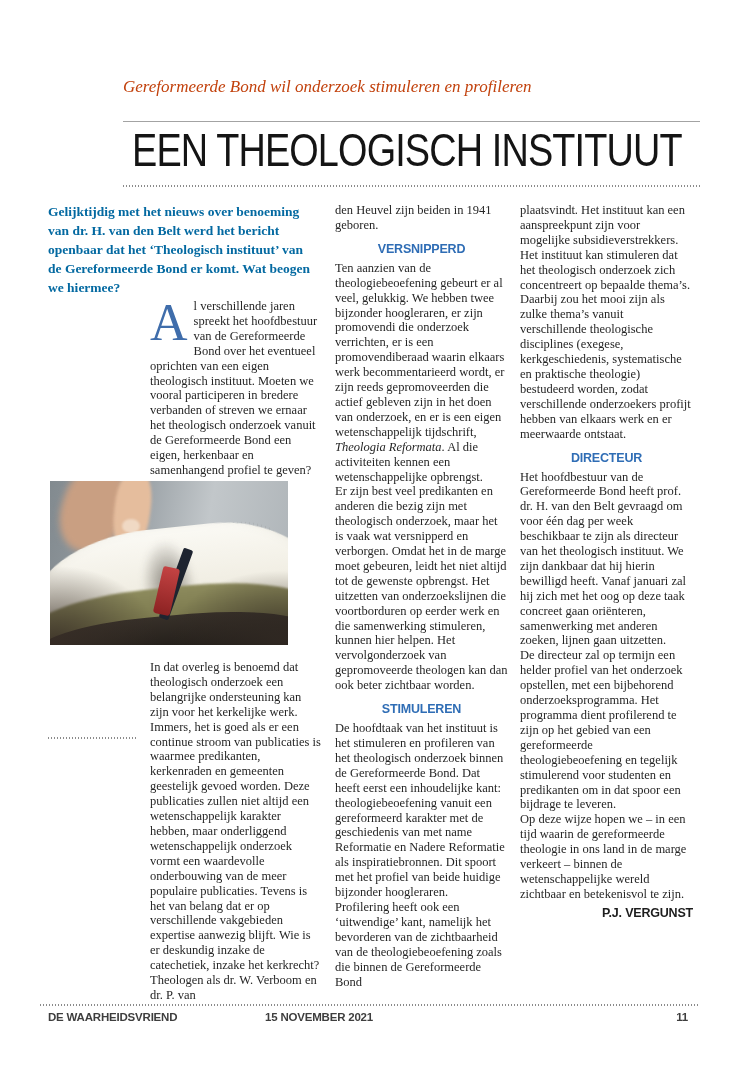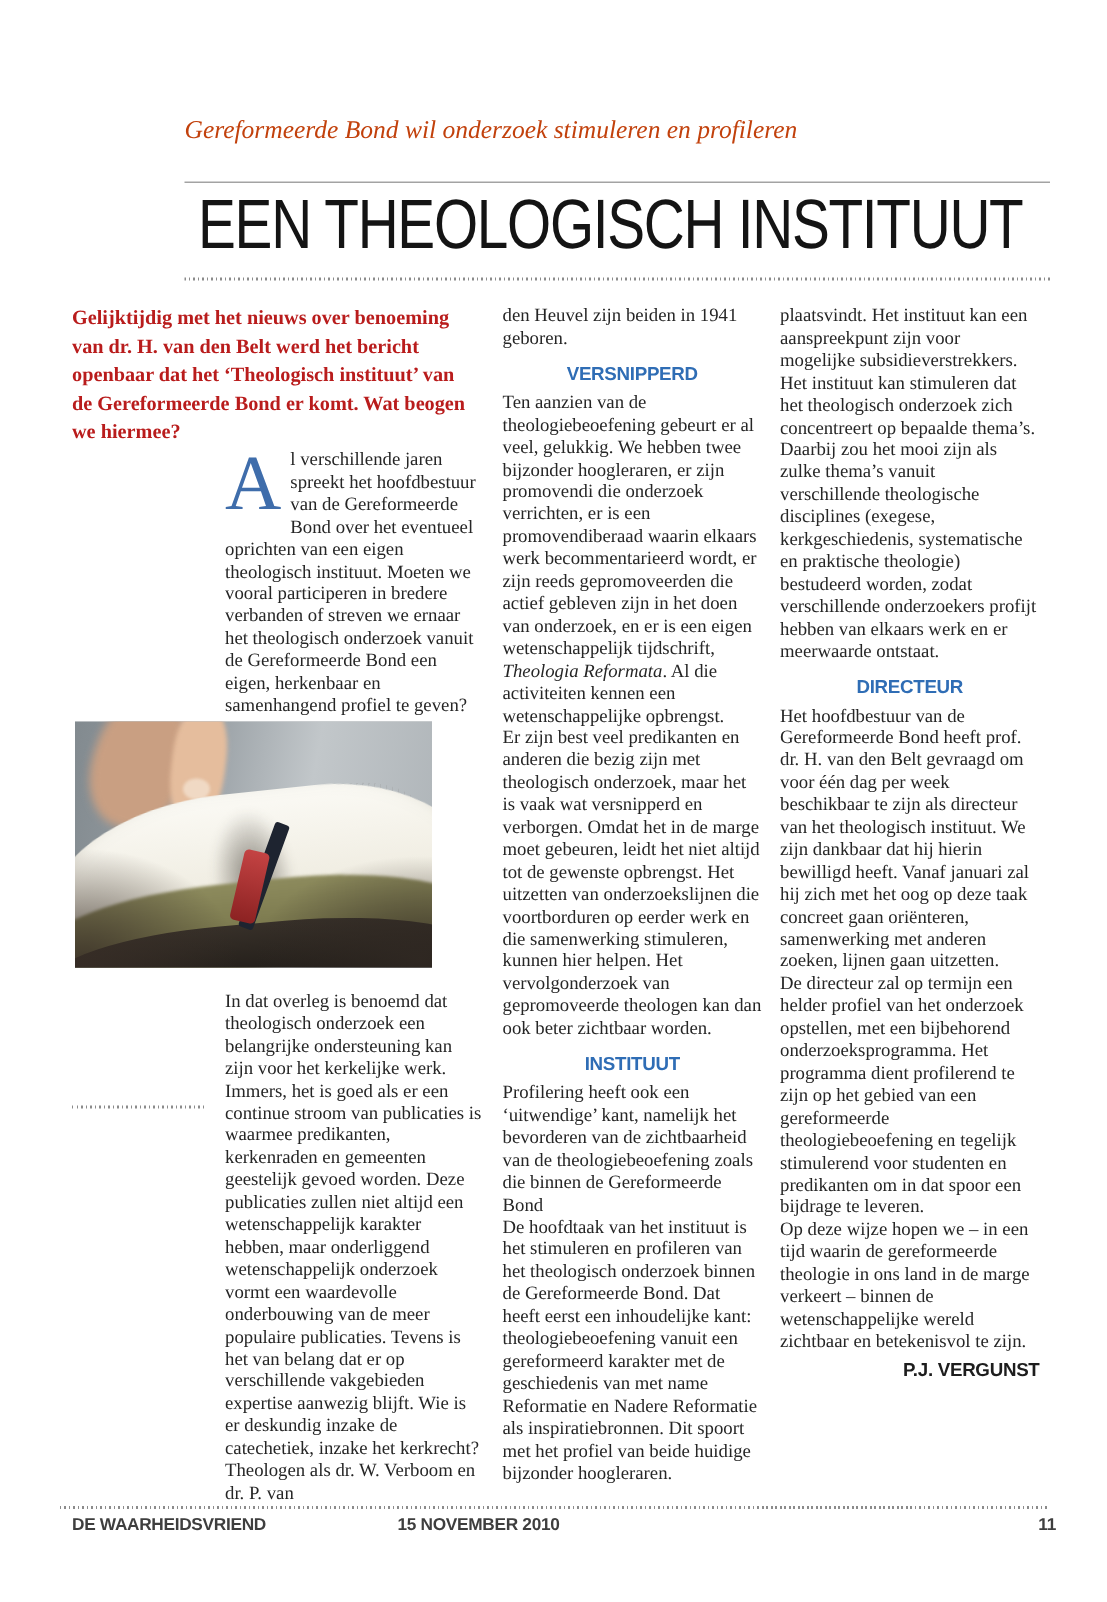--- a/index.html
+++ b/index.html
@@ -21,21 +21,21 @@
   .title-inner { display:inline-block; transform:scale(0.86,1.06); transform-origin:left top; }
   .dotted {
     height:2px;
     background-image:repeating-linear-gradient(90deg,#8b8b8b 0,#8b8b8b 1px,transparent 1px,transparent 3px);
   }
   .hdr-rule { position:absolute; left:123px; top:185px; width:577px; }
 
   
   .intro {
     position:absolute; left:48px; top:202px; width:268px;
-    font-weight:bold; font-size:13.5px; line-height:19px; color:#b91c1c;
+    font-weight:bold; font-size:13.5px; line-height:19px; color:#0369a1;
   }
 
   
   .col { position:absolute; width:173px; font-size:12.5px; line-height:14.9px; color:#262626;
          -webkit-hyphens:auto; hyphens:auto; }
   .col p { margin:0; }
   .col1a { left:150px; top:299px; }
   .col1b { left:150px; top:660px; }
   .col2  { left:335px; top:203px; }
   .col3  { left:520px; top:203px; }
@@ -99,21 +99,21 @@
   .caption-rule { position:absolute; left:48px; top:737px; width:90px; }
 
   
   .footer-rule { position:absolute; left:40px; top:1004px; width:660px; }
   .footer-item {
     position:absolute; top:1011px; font-family:"Liberation Sans", sans-serif;
     font-weight:bold; font-size:11.5px; letter-spacing:-0.2px; color:#3e3e3e;
   }
   .footer-left { left:48px; }
   .footer-center { left:265px; }
-  .footer-right { right:34px;padding-left:46px; }
+  .footer-right { right:50px;padding-left:46px; }
 </style>
 </head>
 <body>
 
 <div class="page">
 
   <div class="strapline">Gereformeerde Bond wil onderzoek stimuleren en profileren</div>
   <div class="rule-top"></div>
   <div class="title">
     <span class="title-inner">EEN THEOLOGISCH INSTITUUT</span>
@@ -146,33 +146,33 @@
 
   <div class="col col1b">
     <p>In dat overleg is benoemd dat theologisch onderzoek een belangrijke ondersteuning kan zijn voor het kerkelijke werk. Immers, het is goed als er een continue stroom van publicaties is waarmee predikanten, kerkenraden en gemeenten geestelijk gevoed worden. Deze publicaties zullen niet altijd een wetenschappelijk karakter hebben, maar onderliggend wetenschappelijk onderzoek vormt een waardevolle onderbouwing van de meer populaire publicaties. Tevens is het van belang dat er op verschillende vakgebieden expertise aanwezig blijft. Wie is er deskundig inzake de catechetiek, inzake het kerkrecht? Theologen als dr. W. Verboom en dr. P. van</p>
   </div>
 
   <div class="col col2">
     <p>den Heuvel zijn beiden in 1941 geboren.</p>
     <h3 class="subhead">VERSNIPPERD</h3>
     <p><span>Ten aanzien van de theologiebeoefening gebeurt er al veel, gelukkig. We hebben twee bijzonder hoogleraren, er zijn promovendi die onderzoek verrichten, er is een promovendiberaad waarin elkaars werk becommentarieerd wordt, er zijn reeds gepromoveerden die actief gebleven zijn in het doen van onderzoek, en er is een eigen wetenschappelijk tijdschrift, </span><span class="it">Theologia Reformata</span><span>. Al die activiteiten kennen een wetenschappelijke opbrengst.</span></p>
     <p>Er zijn best veel predikanten en anderen die bezig zijn met theologisch onderzoek, maar het is vaak wat versnipperd en verborgen. Omdat het in de marge moet gebeuren, leidt het niet altijd tot de gewenste opbrengst. Het uitzetten van onderzoekslijnen die voortborduren op eerder werk en die samenwerking stimuleren, kunnen hier helpen. Het vervolgonderzoek van gepromoveerde theologen kan dan ook beter zichtbaar worden.</p>
-    <h3 class="subhead">INSTITUUT</h3>
+    <h3 class="subhead">STIMULEREN</h3>
+    <p>De hoofdtaak van het instituut is het stimuleren en profileren van het theologisch onderzoek binnen de Gereformeerde Bond. Dat heeft eerst een inhoudelijke kant: theologiebeoefening vanuit een gereformeerd karakter met de geschiedenis van met name Reformatie en Nadere Reformatie als inspiratiebronnen. Dit spoort met het profiel van beide huidige bijzonder hoogleraren.</p>
     <p>Profilering heeft ook een ‘uitwendige’ kant, namelijk het bevorderen van de zichtbaarheid van de theologiebeoefening zoals die binnen de Gereformeerde Bond</p>
-    <p>De hoofdtaak van het instituut is het stimuleren en profileren van het theologisch onderzoek binnen de Gereformeerde Bond. Dat heeft eerst een inhoudelijke kant: theologiebeoefening vanuit een gereformeerd karakter met de geschiedenis van met name Reformatie en Nadere Reformatie als inspiratiebronnen. Dit spoort met het profiel van beide huidige bijzonder hoogleraren.</p>
   </div>
 
   <div class="col col3">
     <p>plaatsvindt. Het instituut kan een aanspreekpunt zijn voor mogelijke subsidieverstrekkers.</p>
     <p>Het instituut kan stimuleren dat het theologisch onderzoek zich concentreert op bepaalde thema’s. Daarbij zou het mooi zijn als zulke thema’s vanuit verschillende theologische disciplines (exegese, kerkgeschiedenis, systematische en praktische theologie) bestudeerd worden, zodat verschillende onderzoekers profijt hebben van elkaars werk en er meerwaarde ontstaat.</p>
     <h3 class="subhead">DIRECTEUR</h3>
     <p>Het hoofdbestuur van de Gereformeerde Bond heeft prof. dr. H. van den Belt gevraagd om voor één dag per week beschikbaar te zijn als directeur van het theologisch instituut. We zijn dankbaar dat hij hierin bewilligd heeft. Vanaf januari zal hij zich met het oog op deze taak concreet gaan oriënteren, samenwerking met anderen zoeken, lijnen gaan uitzetten.</p>
     <p>De directeur zal op termijn een helder profiel van het onderzoek opstellen, met een bijbehorend onderzoeksprogramma. Het programma dient profilerend te zijn op het gebied van een gereformeerde theologiebeoefening en tegelijk stimulerend voor studenten en predikanten om in dat spoor een bijdrage te leveren.</p>
     <p>Op deze wijze hopen we – in een tijd waarin de gereformeerde theologie in ons land in de marge verkeert – binnen de wetenschappelijke wereld zichtbaar en betekenisvol te zijn.</p>
     <div class="author">P.J. VERGUNST</div>
   </div>
 
   <div class="dotted footer-rule"></div>
   <div class="footer-item footer-left">DE WAARHEIDSVRIEND</div>
-  <div class="footer-item footer-center">15 NOVEMBER 2010</div>
+  <div class="footer-item footer-center">15 NOVEMBER 2021</div>
   <div class="footer-item footer-right">11</div>
 
 </div>
 
 </body></html>

